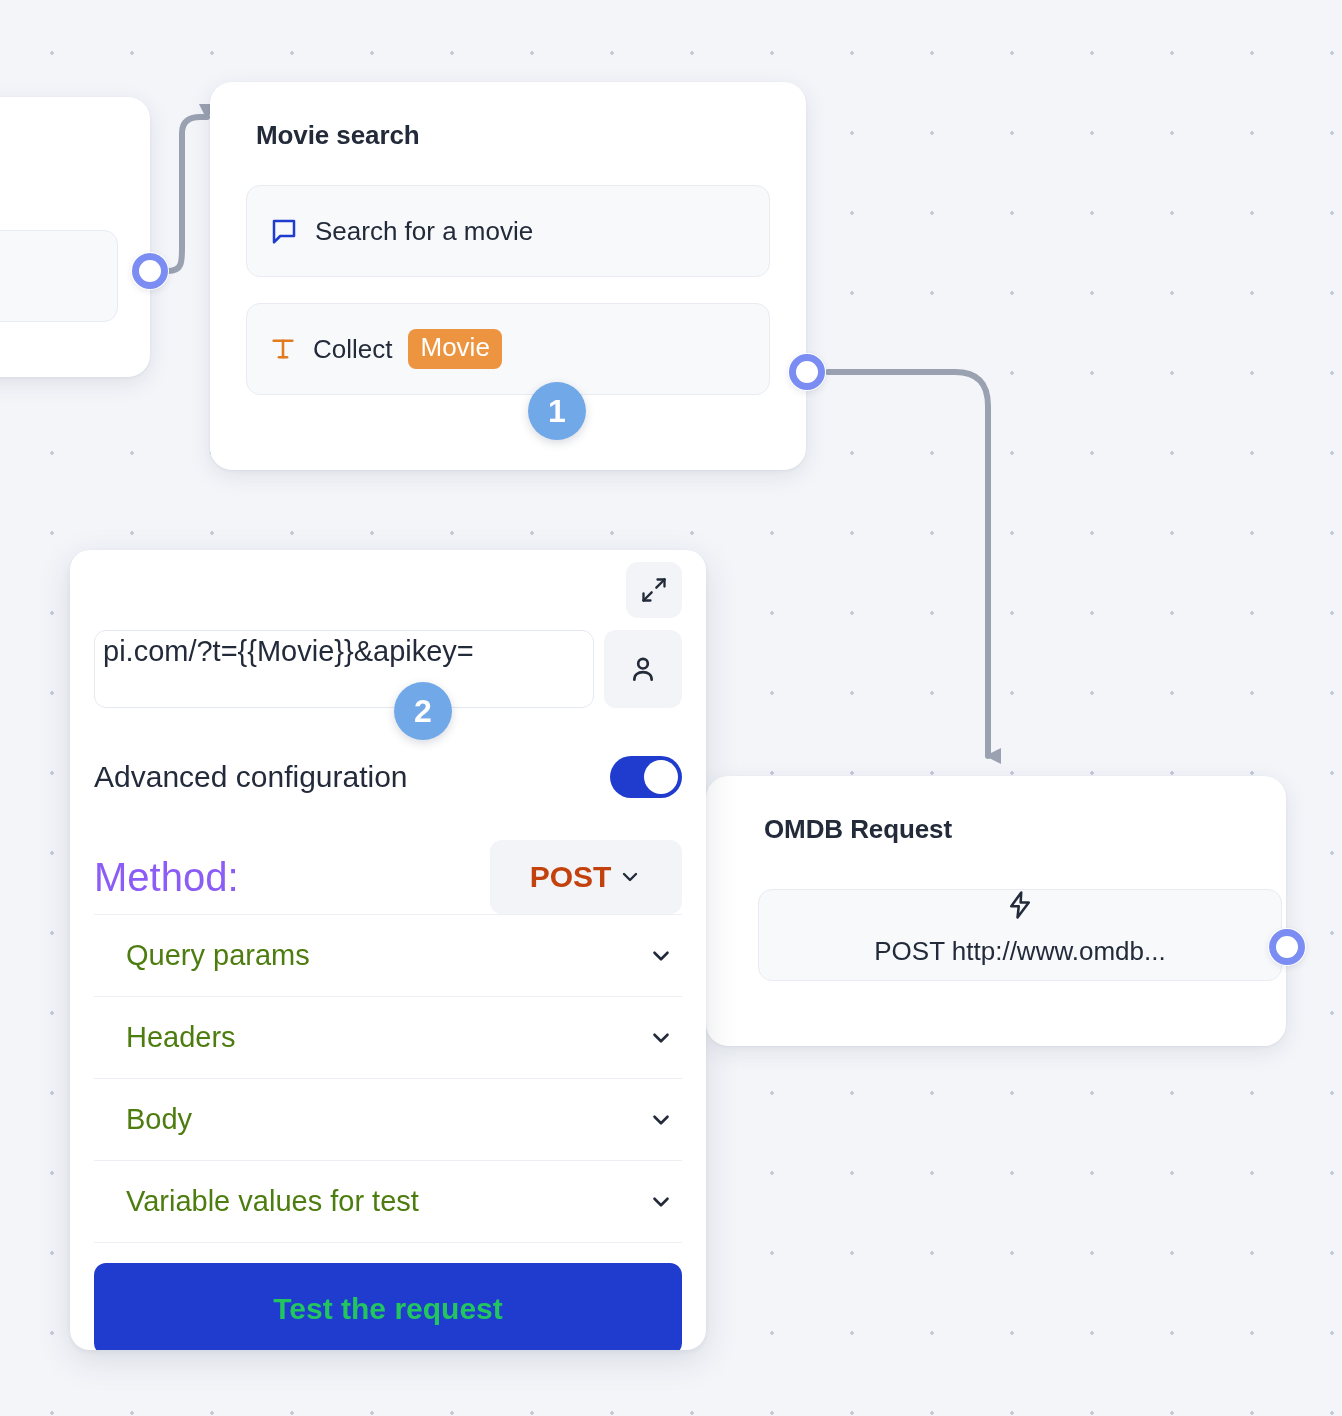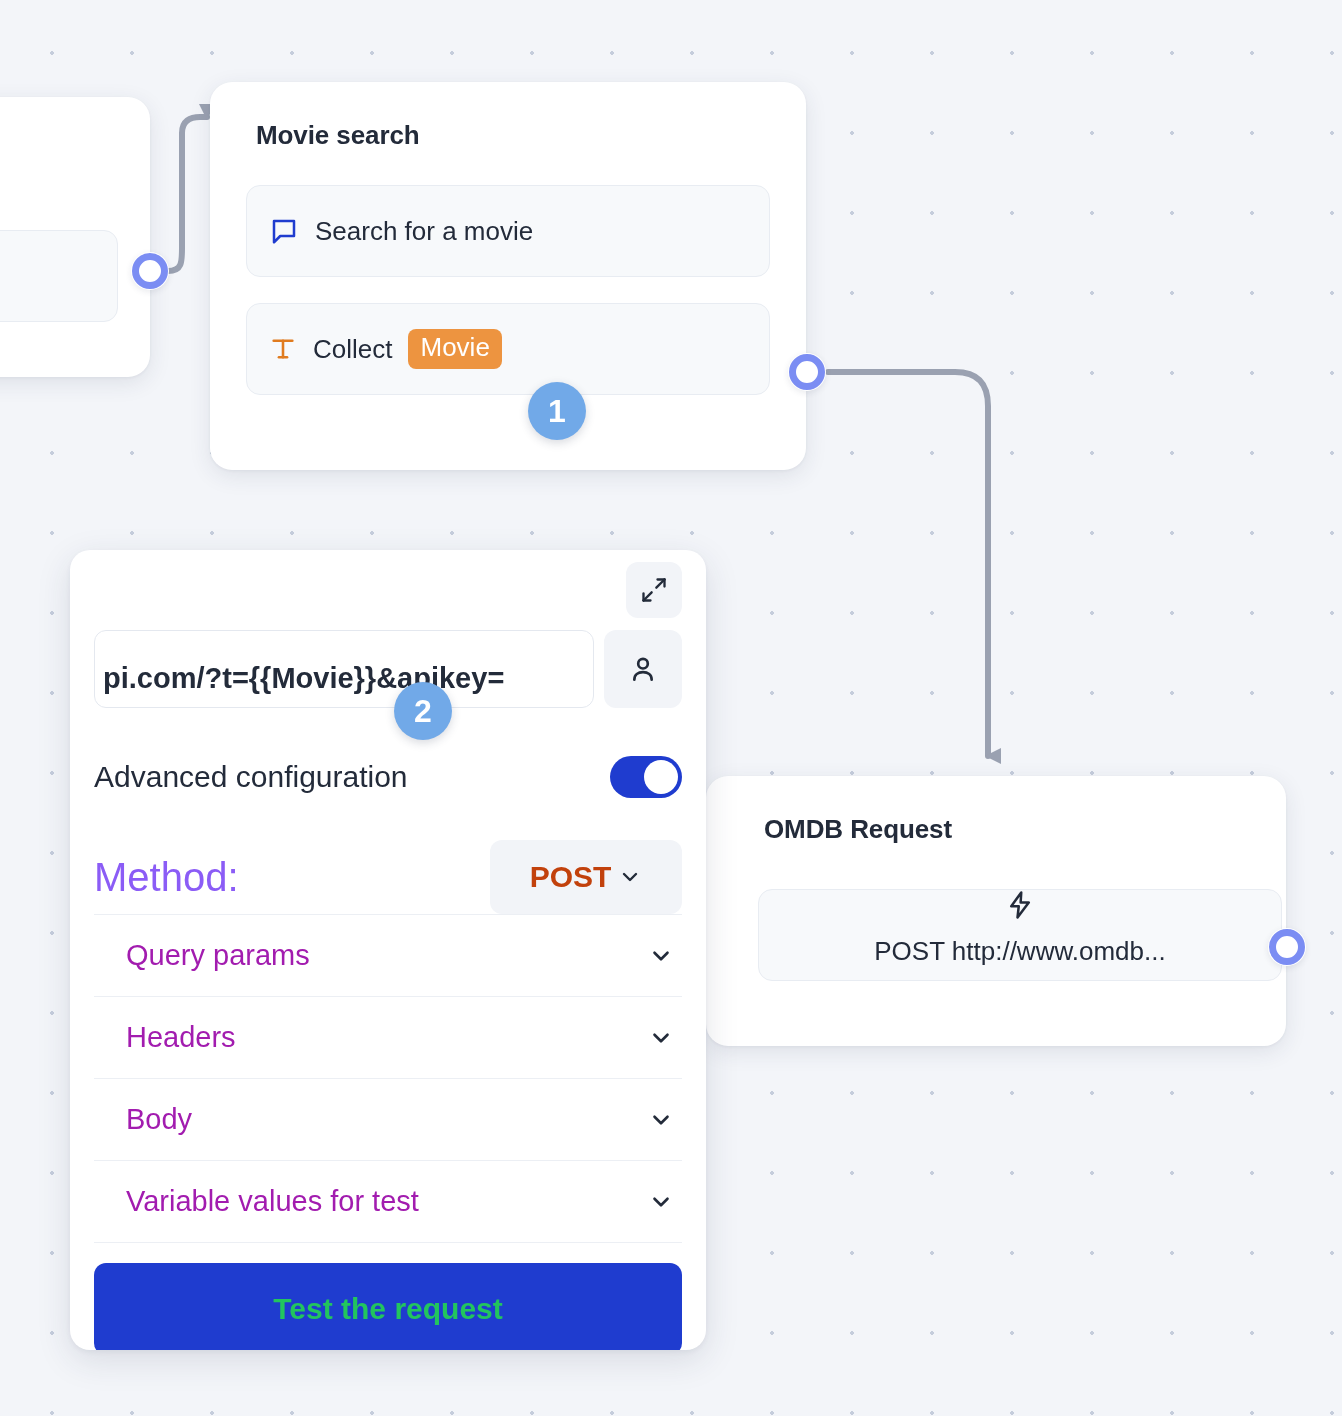--- a/index.html
+++ b/index.html
@@ -159,24 +159,23 @@
     align-items: stretch;
     gap: 10px;
     margin-top: 80px;
   }
   .url-input {
     flex: 1 1 auto;
     height: 78px;
     border: 1px solid #e4e8ef;
     border-radius: 12px;
     background: #ffffff;
-    display: flex; align-items: flex-end;
-    padding: 12px 14px;
+    display: flex; align-items: flex-start;
+    padding: 4px 14px;
     overflow: hidden;
-    font-weight: bold;
   }
   .url-input span {
     font-size: 29px;
     color: #232b3a;
     white-space: nowrap;
     margin-left: -6px;
   }
   .url-user-btn {
     flex: 0 0 auto;
     width: 78px; height: 78px;
@@ -219,21 +218,21 @@
     font-weight: 700;
     color: #c2410c;
   }
 
   .acc-item {
     display: flex; align-items: center; justify-content: space-between;
     height: 82px;
     border-top: 1px solid #eceff4;
     padding: 0 8px 0 32px;
     font-size: 29px;
-    color: #a21caf;
+    color: #4d7c0f;
   }
   .acc-item:first-of-type { margin-top: 14px; }
 
   .test-btn {
     margin-top: 20px;
     height: 92px;
     border-radius: 12px;
     background: #1f3ccf;
     color: #22c55e;
     font-size: 30px;

